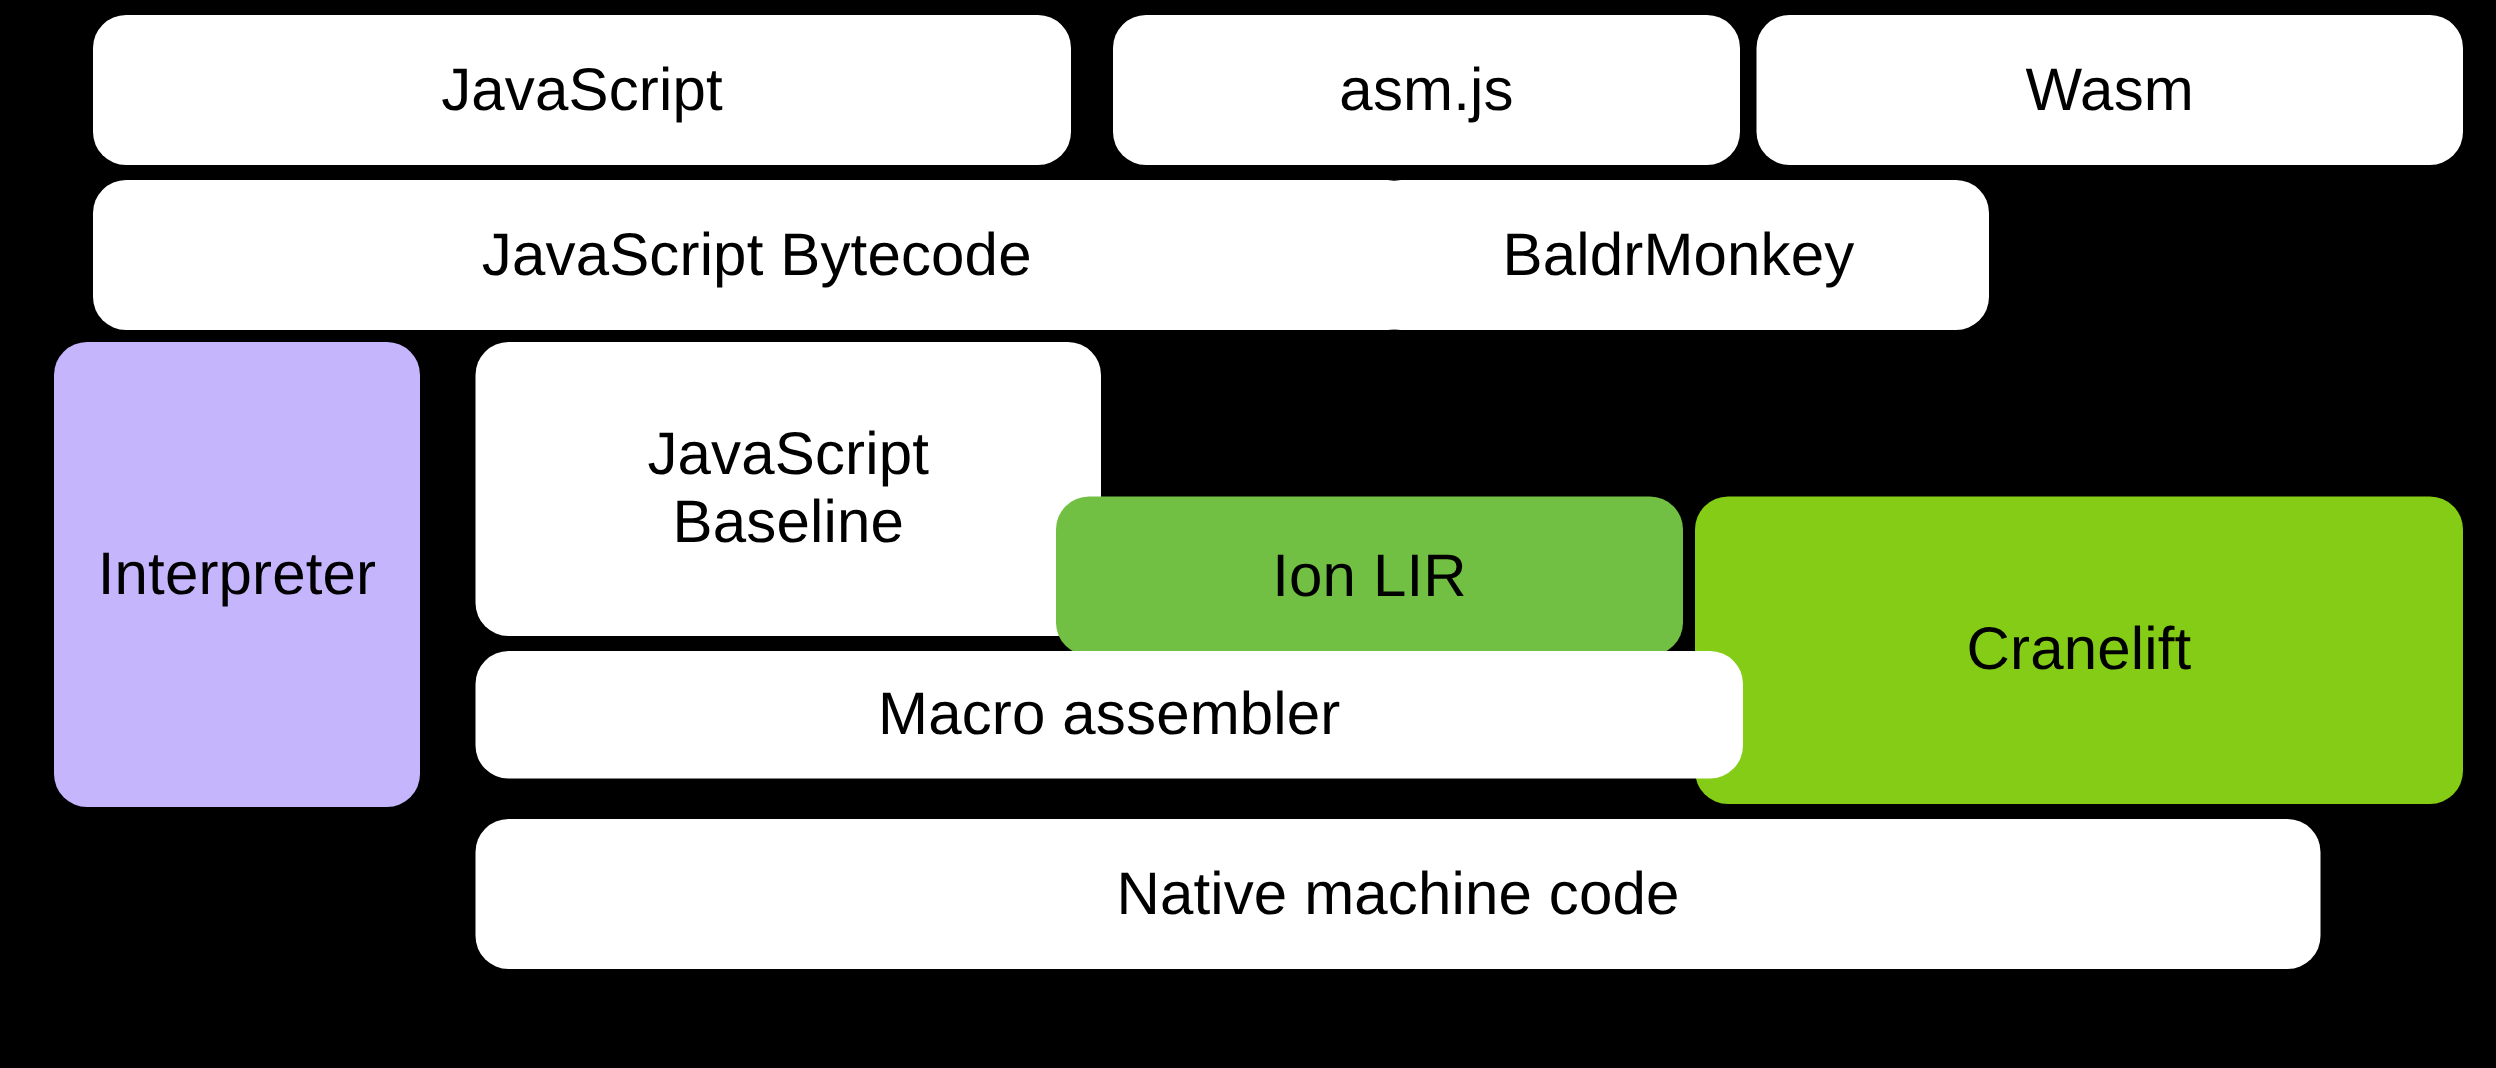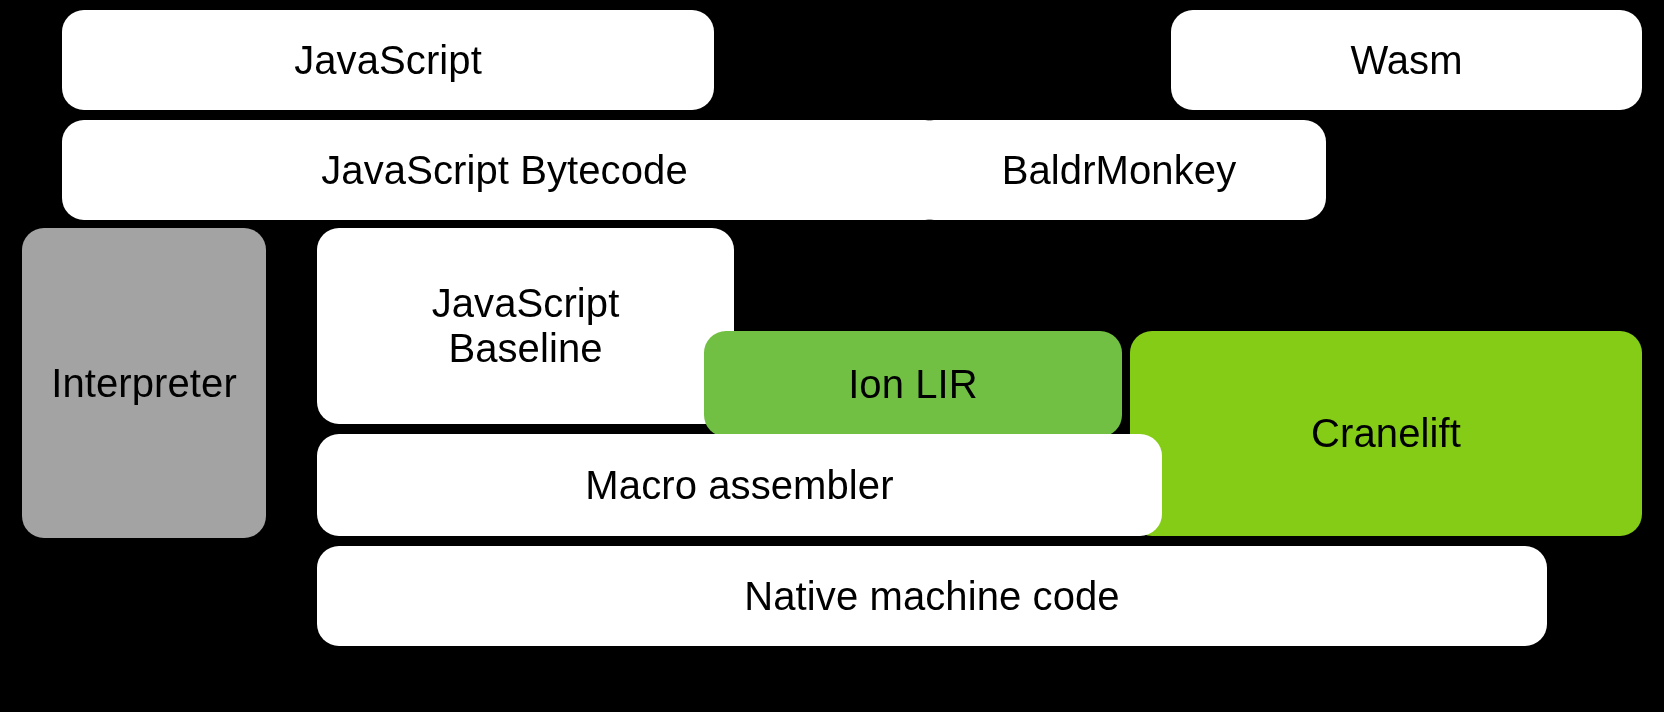--- a/index.html
+++ b/index.html
@@ -27,51 +27,52 @@
     border-radius: 22px;
     color: #000000;
     font-size: 40px;
     line-height: 1.12;
     font-weight: 400;
     letter-spacing: 0.1px;
     white-space: pre-line;
     padding: 0 10px;
   }
   .fill-white { background: #ffffff; margin-left: 40px; }
-  .fill-gray  { background: #a3a3a3; }
+  .fill-gray  { background: #c4b5fd; margin-left: 14px; }
   .fill-green { background: #72c043; }
   .fill-pink  { background: #84cc16; }
 
   
   #n-javascript      { left: 22px;   top: 10px;  width: 652px;  height: 100px; }
   #n-asmjs           { left: 702px;  top: 10px;  width: 418px;  height: 100px; }
   #n-wasm            { left: 1131px; top: 10px;  width: 471px;  height: 100px; }
 
   
   #n-js-bytecode     { left: 22px;   top: 120px; width: 885px;  height: 100px; }
   #n-baldrmonkey     { left: 872px;  top: 120px; width: 414px;  height: 100px; text-align: right; }
 
   
   #n-interpreter     { left: 22px;   top: 228px; width: 244px;  height: 310px; }
   #n-js-baseline     { left: 277px;  top: 228px; width: 417px;  height: 196px; }
   #n-ion-mir         { left: 704px;  top: 228px; width: 418px;  height: 92px;  }
   #n-ion-lir         { left: 704px;  top: 331px; width: 418px;  height: 106px;  }
   #n-cranelift       { left: 1130px; top: 331px; width: 512px;  height: 205px; }
-  #n-macro-assembler { left: 277px;  top: 434px; width: 845px;  height: 102px; }
+  #n-macro-assembler { left: 277px;  top: 434px; width: 845px;  height: 85px; }
 
   
   #n-native-code     { left: 277px;  top: 546px; width: 1230px; height: 100px; }
 </style>
 </head>
 <body>
 
 <div id="diagram">
 
   <div class="node fill-white" id="n-javascript">JavaScript</div>
 
+  <div class="node fill-white" id="n-asmjs">asm.js</div>
 
   <div class="node fill-white" id="n-js-bytecode">JavaScript Bytecode</div>
 
   <div class="node fill-white" id="n-wasm">Wasm</div>
 
   <div class="node fill-white" id="n-baldrmonkey">BaldrMonkey</div>
 
   <div class="node fill-gray" id="n-interpreter">Interpreter</div>
 
   <div class="node fill-white" id="n-js-baseline">JavaScript

